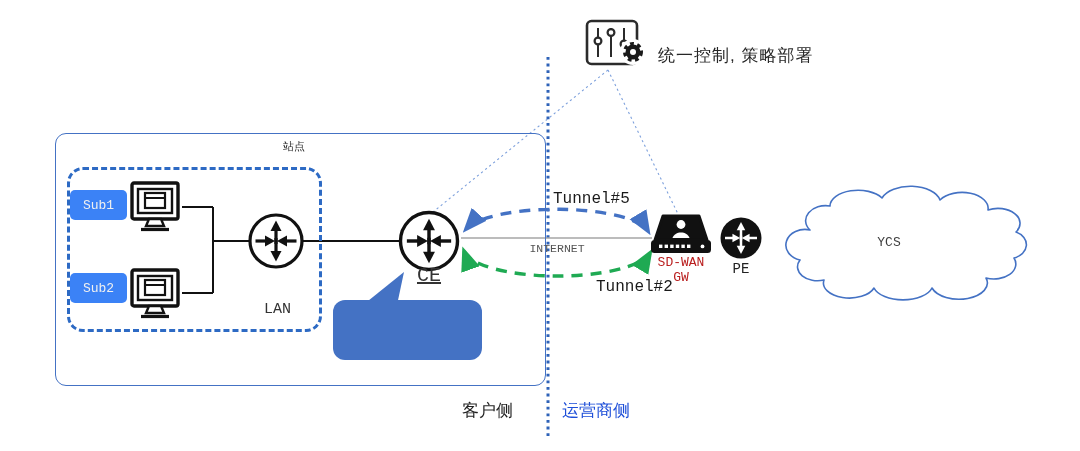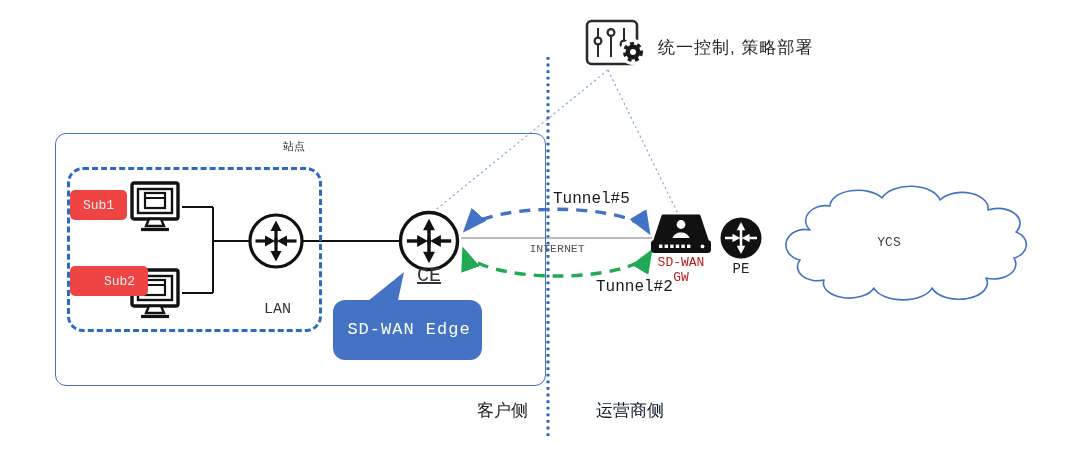--- a/index.html
+++ b/index.html
@@ -6,40 +6,40 @@
   #canvas{position:relative;width:1080px;height:451px;background:#ffffff;overflow:hidden;
           font-family:"Liberation Sans",sans-serif;}
   #shapes{position:absolute;left:0;top:0;width:1080px;height:451px;}
   .lbl{position:absolute;white-space:nowrap;color:#2b2b2b;}
   .mono{font-family:"Liberation Mono",monospace;}
   .cjk{font-family:"Liberation Sans",sans-serif;}
   .site-box{position:absolute;left:55px;top:133px;width:489px;height:251px;
             border:1.5px solid #4472C4;border-radius:11px;background:transparent;}
   .lan-box{position:absolute;left:67px;top:167px;width:249px;height:159px;
            border:3.5px dashed #2D6AC4;border-radius:16px;}
-  .subnet{position:absolute;width:57px;height:30px;background:#ef4444;border-radius:5px;
+  .subnet{position:absolute;width:57px;height:30px;background:#3b82f6;border-radius:5px;
           color:#F0F0F0;font-size:13px;display:flex;align-items:center;justify-content:center;
           font-family:"Liberation Mono",monospace;}
   .sub1{left:70px;top:190px;}
-  .sub2{left:70px;top:266px;padding-left:21px;}
+  .sub2{left:70px;top:273px;}
   .site-label{left:283px;top:139px;font-size:11px;}
   .lan-label{left:252px;top:301px;font-size:15px;color:#333;margin-left:12px;}
   .ce-label{left:429px;top:264px;font-size:20px;transform:translateX(-50%);color:#333;text-decoration:underline;}
   .edge-callout-text{left:336px;top:320px;width:146px;text-align:center;
                      font-size:17px;color:#ffffff;letter-spacing:1px;}
   .tunnel1-label{left:553px;top:190px;font-size:16px;color:#1a1a1a;}
   .tunnel2-label{left:550px;top:278px;font-size:16px;color:#1a1a1a;margin-left:46px;}
   .internet-label{left:557px;top:242px;font-size:11.5px;color:#555;transform:translateX(-50%);}
   .gw-label{left:681px;top:255px;font-size:13px;transform:translateX(-50%);text-align:center;
             line-height:15px;color:#b91c1c;}
   .pe-label{left:741px;top:261px;font-size:14px;transform:translateX(-50%);color:#222;text-align:right;}
   .ycs-label{left:889px;top:235px;font-size:13px;transform:translateX(-50%);color:#3d3d3d;}
-  .controller-label{left:658px;top:36px;font-size:17px;color:#262626;letter-spacing:1px;}
-  .customer-label{left:462px;top:399px;width:66px;text-align:right;font-size:17px;color:#1f1f1f;}
-  .operator-label{left:596px;top:399px;font-size:17px;color:#0f172a;}
+  .controller-label{left:658px;top:44px;font-size:17px;color:#262626;letter-spacing:1px;}
+  .customer-label{left:462px;top:399px;width:66px;font-size:17px;color:#1f1f1f;}
+  .operator-label{left:562px;top:399px;font-size:17px;color:#1d4ed8;}
 </style>
 </head>
 <body>
 
 <div id="canvas">
 
   <svg id="shapes" viewBox="0 0 1080 451" xmlns="http://www.w3.org/2000/svg">
     <defs>
       <g id="rtr">
         <line x1="0" y1="3" x2="0" y2="-12" stroke="currentColor" stroke-width="3.2"></line>
@@ -158,21 +158,20 @@
 
   <div class="site-box"></div>
   <div class="lan-box"></div>
 
   <div class="subnet sub1">Sub1</div>
   <div class="subnet sub2">Sub2</div>
 
   <div class="lbl cjk site-label">站点</div>
   <div class="lbl mono lan-label">LAN</div>
   <div class="lbl mono ce-label">CE</div>
-  <div class="lbl mono edge-callout-text">SD-WAN Edge</div>
   <div class="lbl mono tunnel1-label">Tunnel#5</div>
   <div class="lbl mono internet-label">INTERNET</div>
   <div class="lbl mono tunnel2-label">Tunnel#2</div>
   <div class="lbl mono gw-label">
     <span>SD-WAN</span><br>
     <span>GW</span>
   </div>
   <div class="lbl mono pe-label">PE</div>
   <div class="lbl mono ycs-label">YCS</div>
   <div class="lbl cjk controller-label">统一控制, 策略部署</div>

